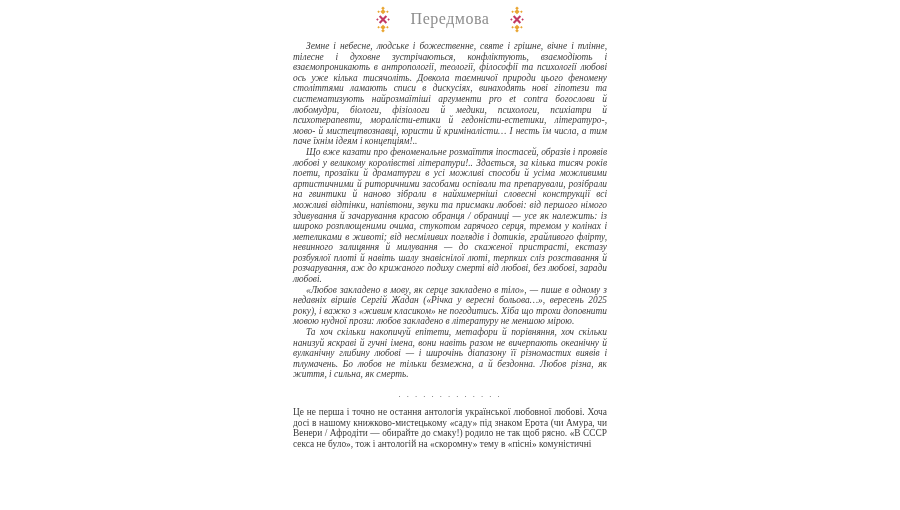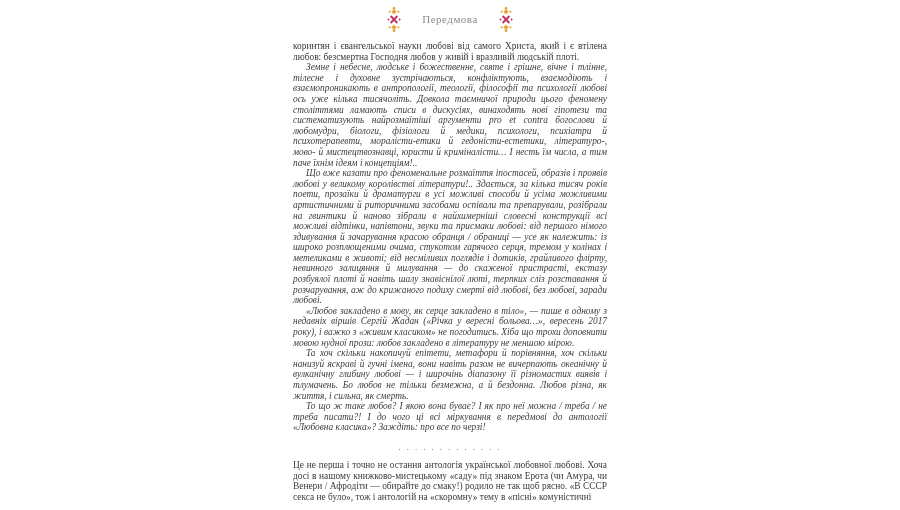--- a/index.html
+++ b/index.html
@@ -21,21 +21,21 @@
     width:314px;
     margin:0 auto;
     padding-top:5px;
   }
   .chapter-header{
     display:flex;align-items:center;justify-content:center;gap:9px;
     height:28px;
     margin-bottom:8px;
   }
   .chapter-title{
-    font-size:11px;
+    font-size:16px;
     font-weight:normal;
     color:var(--title-text);
     letter-spacing:0.5px;
     margin:12px;
   }
   .ornament{display:inline-flex;align-items:center;}
   article p{
     margin:0;
     font-size:9.4px;
     line-height:10.6px;
@@ -99,23 +99,21 @@
         </g>
         <g fill="var(--ornament-red)">
           <path d="M1.4 11.8 L2.6 13 L1.4 14.2 L0.2 13 Z"></path>
           <path d="M12.6 11.8 L13.8 13 L12.6 14.2 L11.4 13 Z"></path>
         </g>
       </svg>
     </span>
   </header>
 
   <article>
-    <p>коринтян і євангельської науки любові від самого Христа, який і є втілена любов: безсмертна Господня любов у живій і вразливій людській плоті.</p>
     <p class="indent">Земне і небесне, людське і божественне, святе і грішне, вічне і тлінне, тілесне і духовне зустрічаються, конфліктують, взаємодіють і взаємопроникають в антропології, теології, філософії та психології любові ось уже кілька тисячоліть. Довкола таємничої природи цього феномену століттями ламають списи в дискусіях, винаходять нові гіпотези та систематизують найрозмаїтіші аргументи pro et contra богослови й любомудри, біологи, фізіологи й медики, психологи, психіатри й психотерапевти, моралісти-етики й гедоністи-естетики, літературо-, мово- й мистецтвознавці, юристи й криміналісти… І несть їм числа, а тим паче їхнім ідеям і концепціям!..</p>
     <p class="indent">Що вже казати про феноменальне розмаїття іпостасей, образів і проявів любові у великому королівстві літератури!.. Здається, за кілька тисяч років поети, прозаїки й драматурги в усі можливі способи й усіма можливими артистичними й риторичними засобами оспівали та препарували, розібрали на гвинтики й наново зібрали в найхимерніші словесні конструкції всі можливі відтінки, напівтони, звуки та присмаки любові: від першого німого здивування й зачарування красою обранця / обраниці — усе як належить: із широко розплющеними очима, стукотом гарячого серця, тремом у колінах і метеликами в животі; від несміливих поглядів і дотиків, грайливого флірту, невинного залицяння й милування — до скаженої пристрасті, екстазу розбуялої плоті й навіть шалу знавіснілої люті, терпких сліз розставання й розчарування, аж до крижаного подиху смерті від любові, без любові, заради любові.</p>
-    <p class="indent">«Любов закладено в мову, як серце закладено в тіло», — пише в одному з недавніх віршів Сергій Жадан («Річка у вересні больова…», вересень 2017 року), і важко з «живим класиком» не погодитись. Хіба що трохи доповнити мовою нудної прози: любов закладено в літературу не меншою мірою.</p>
+    <p class="indent">«Любов закладено в мову, як серце закладено в тіло», — пише в одному з недавніх віршів Сергій Жадан («Річка у вересні больова…», вересень 2025 року), і важко з «живим класиком» не погодитись. Хіба що трохи доповнити мовою нудної прози: любов закладено в літературу не меншою мірою.</p>
     <p class="indent">Та хоч скільки накопичуй епітети, метафори й порівняння, хоч скільки нанизуй яскраві й гучні імена, вони навіть разом не вичерпають океанічну й вулканічну глибину любові — і широчінь діапазону її різномастих виявів і тлумачень. Бо любов не тільки безмежна, а й бездонна. Любов різна, як життя, і сильна, як смерть.</p>
-    <p class="indent">То що ж таке любов? І якою вона буває? І як про неї можна / треба / не треба писати?! І до чого ці всі міркування в передмові до антології «Любовна класика»? Заждіть: про все по черзі!</p>
     <div class="separator">. . . . . . . . . . . . .</div>
     <p>Це не перша і точно не остання антологія української любовної любові. Хоча досі в нашому книжково-мистецькому «саду» під знаком Ерота (чи Амура, чи Венери / Афродіти — обирайте до смаку!) родило не так щоб рясно. «В СССР секса не було», тож і антологій на «скоромну» тему в «пісні» комуністичні</p>
   </article>
 
 </div>
 
 </body></html>

